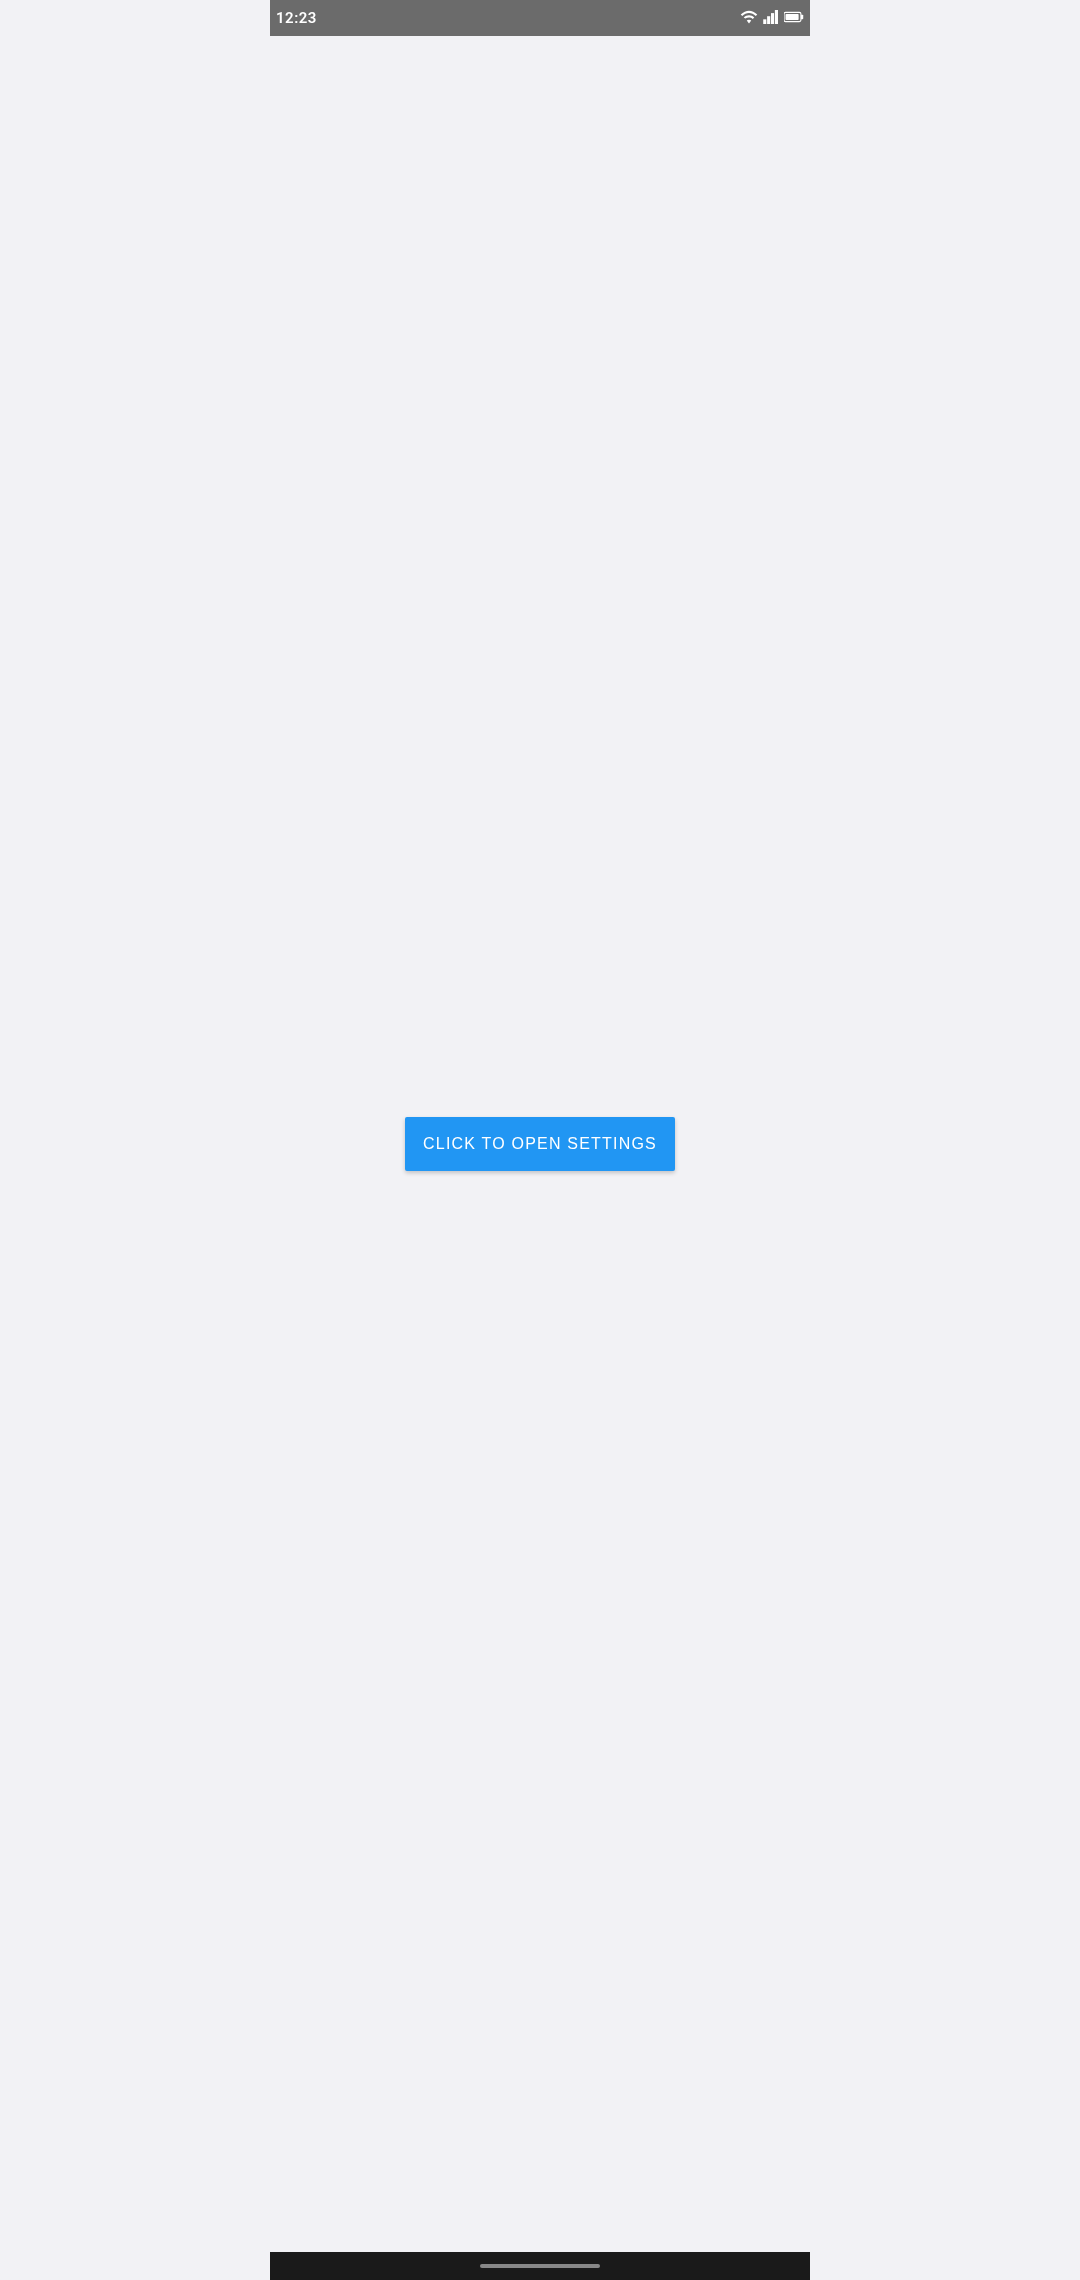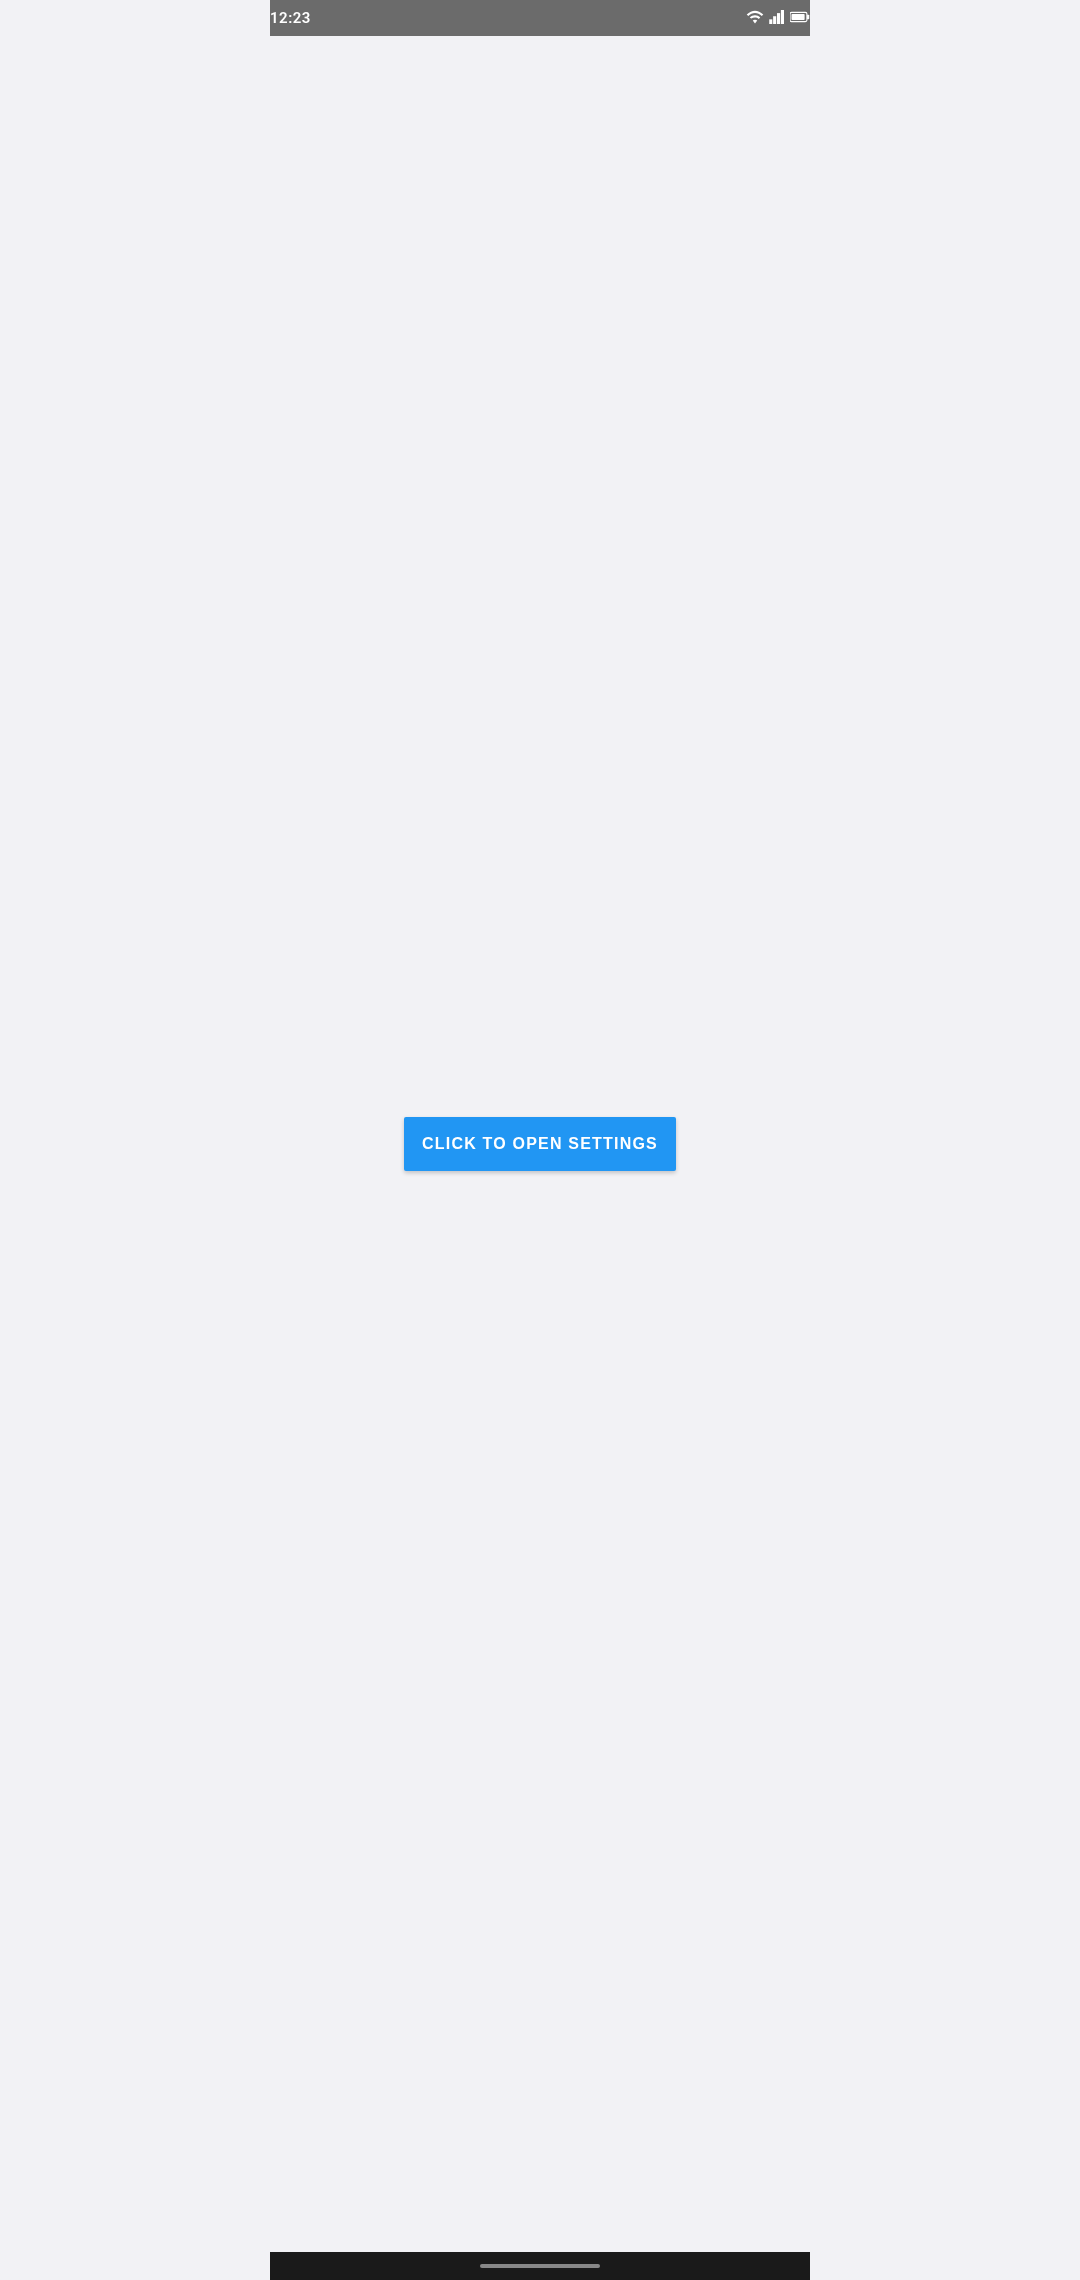--- a/index.html
+++ b/index.html
@@ -19,21 +19,21 @@
       display: flex;
       flex-direction: column;
     }
 
     .status-bar {
       background-color: #6b6b6b;
       color: white;
       display: flex;
       justify-content: space-between;
       align-items: center;
-      padding: 6px 0;
+      padding: 6px 6px;
       height: 36px;
       flex-shrink: 0;
     }
 
     .status-bar-time {
       font-size: 15px;
       font-weight: 600;
       letter-spacing: 0.5px;
     }
 
@@ -61,21 +61,21 @@
       justify-content: center;
       background-color: #f2f2f5;
     }
 
     .open-settings-button {
       background-color: #2196F3;
       color: white;
       border: none;
       padding: 18px 18px;
       font-size: 16px;
-      font-weight: 700;
+      font-weight: 400;
       letter-spacing: 1.2px;
       cursor: pointer;
       border-radius: 2px;
       text-transform: uppercase;
       box-shadow: 0 2px 4px rgba(0,0,0,0.2);
     }
 
     .nav-bar {
       background-color: #1a1a1a;
       height: 28px;

